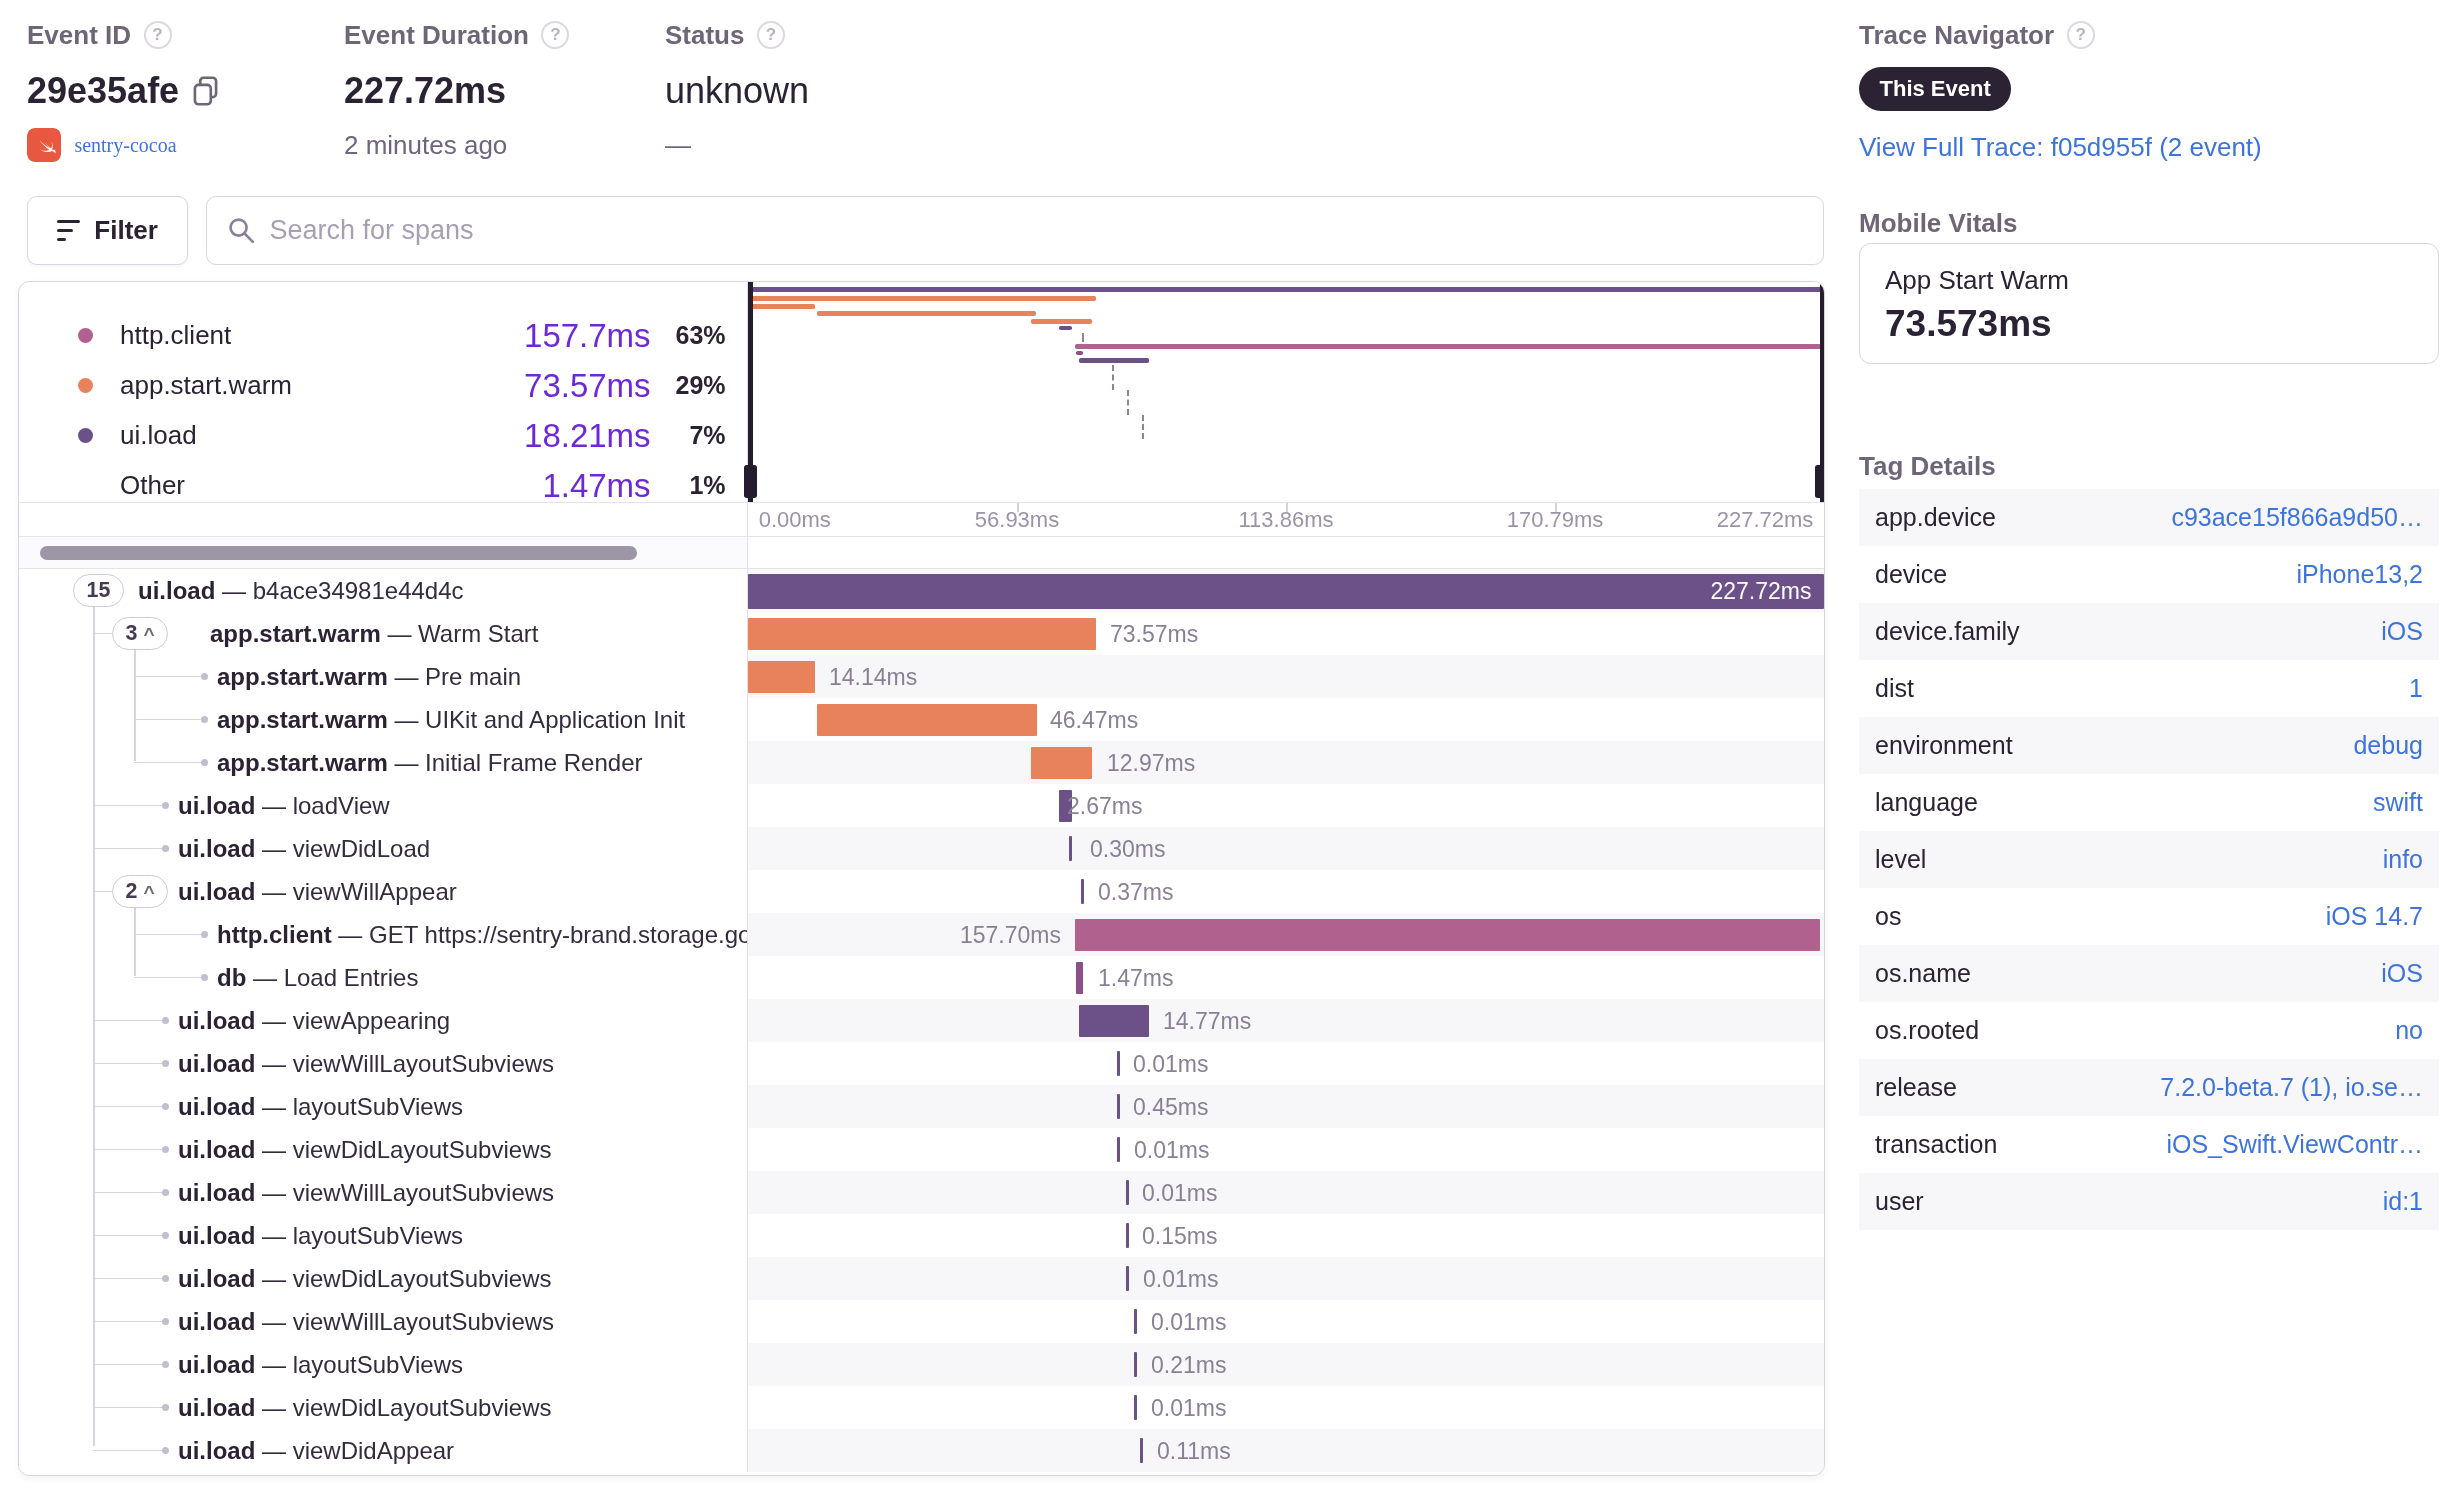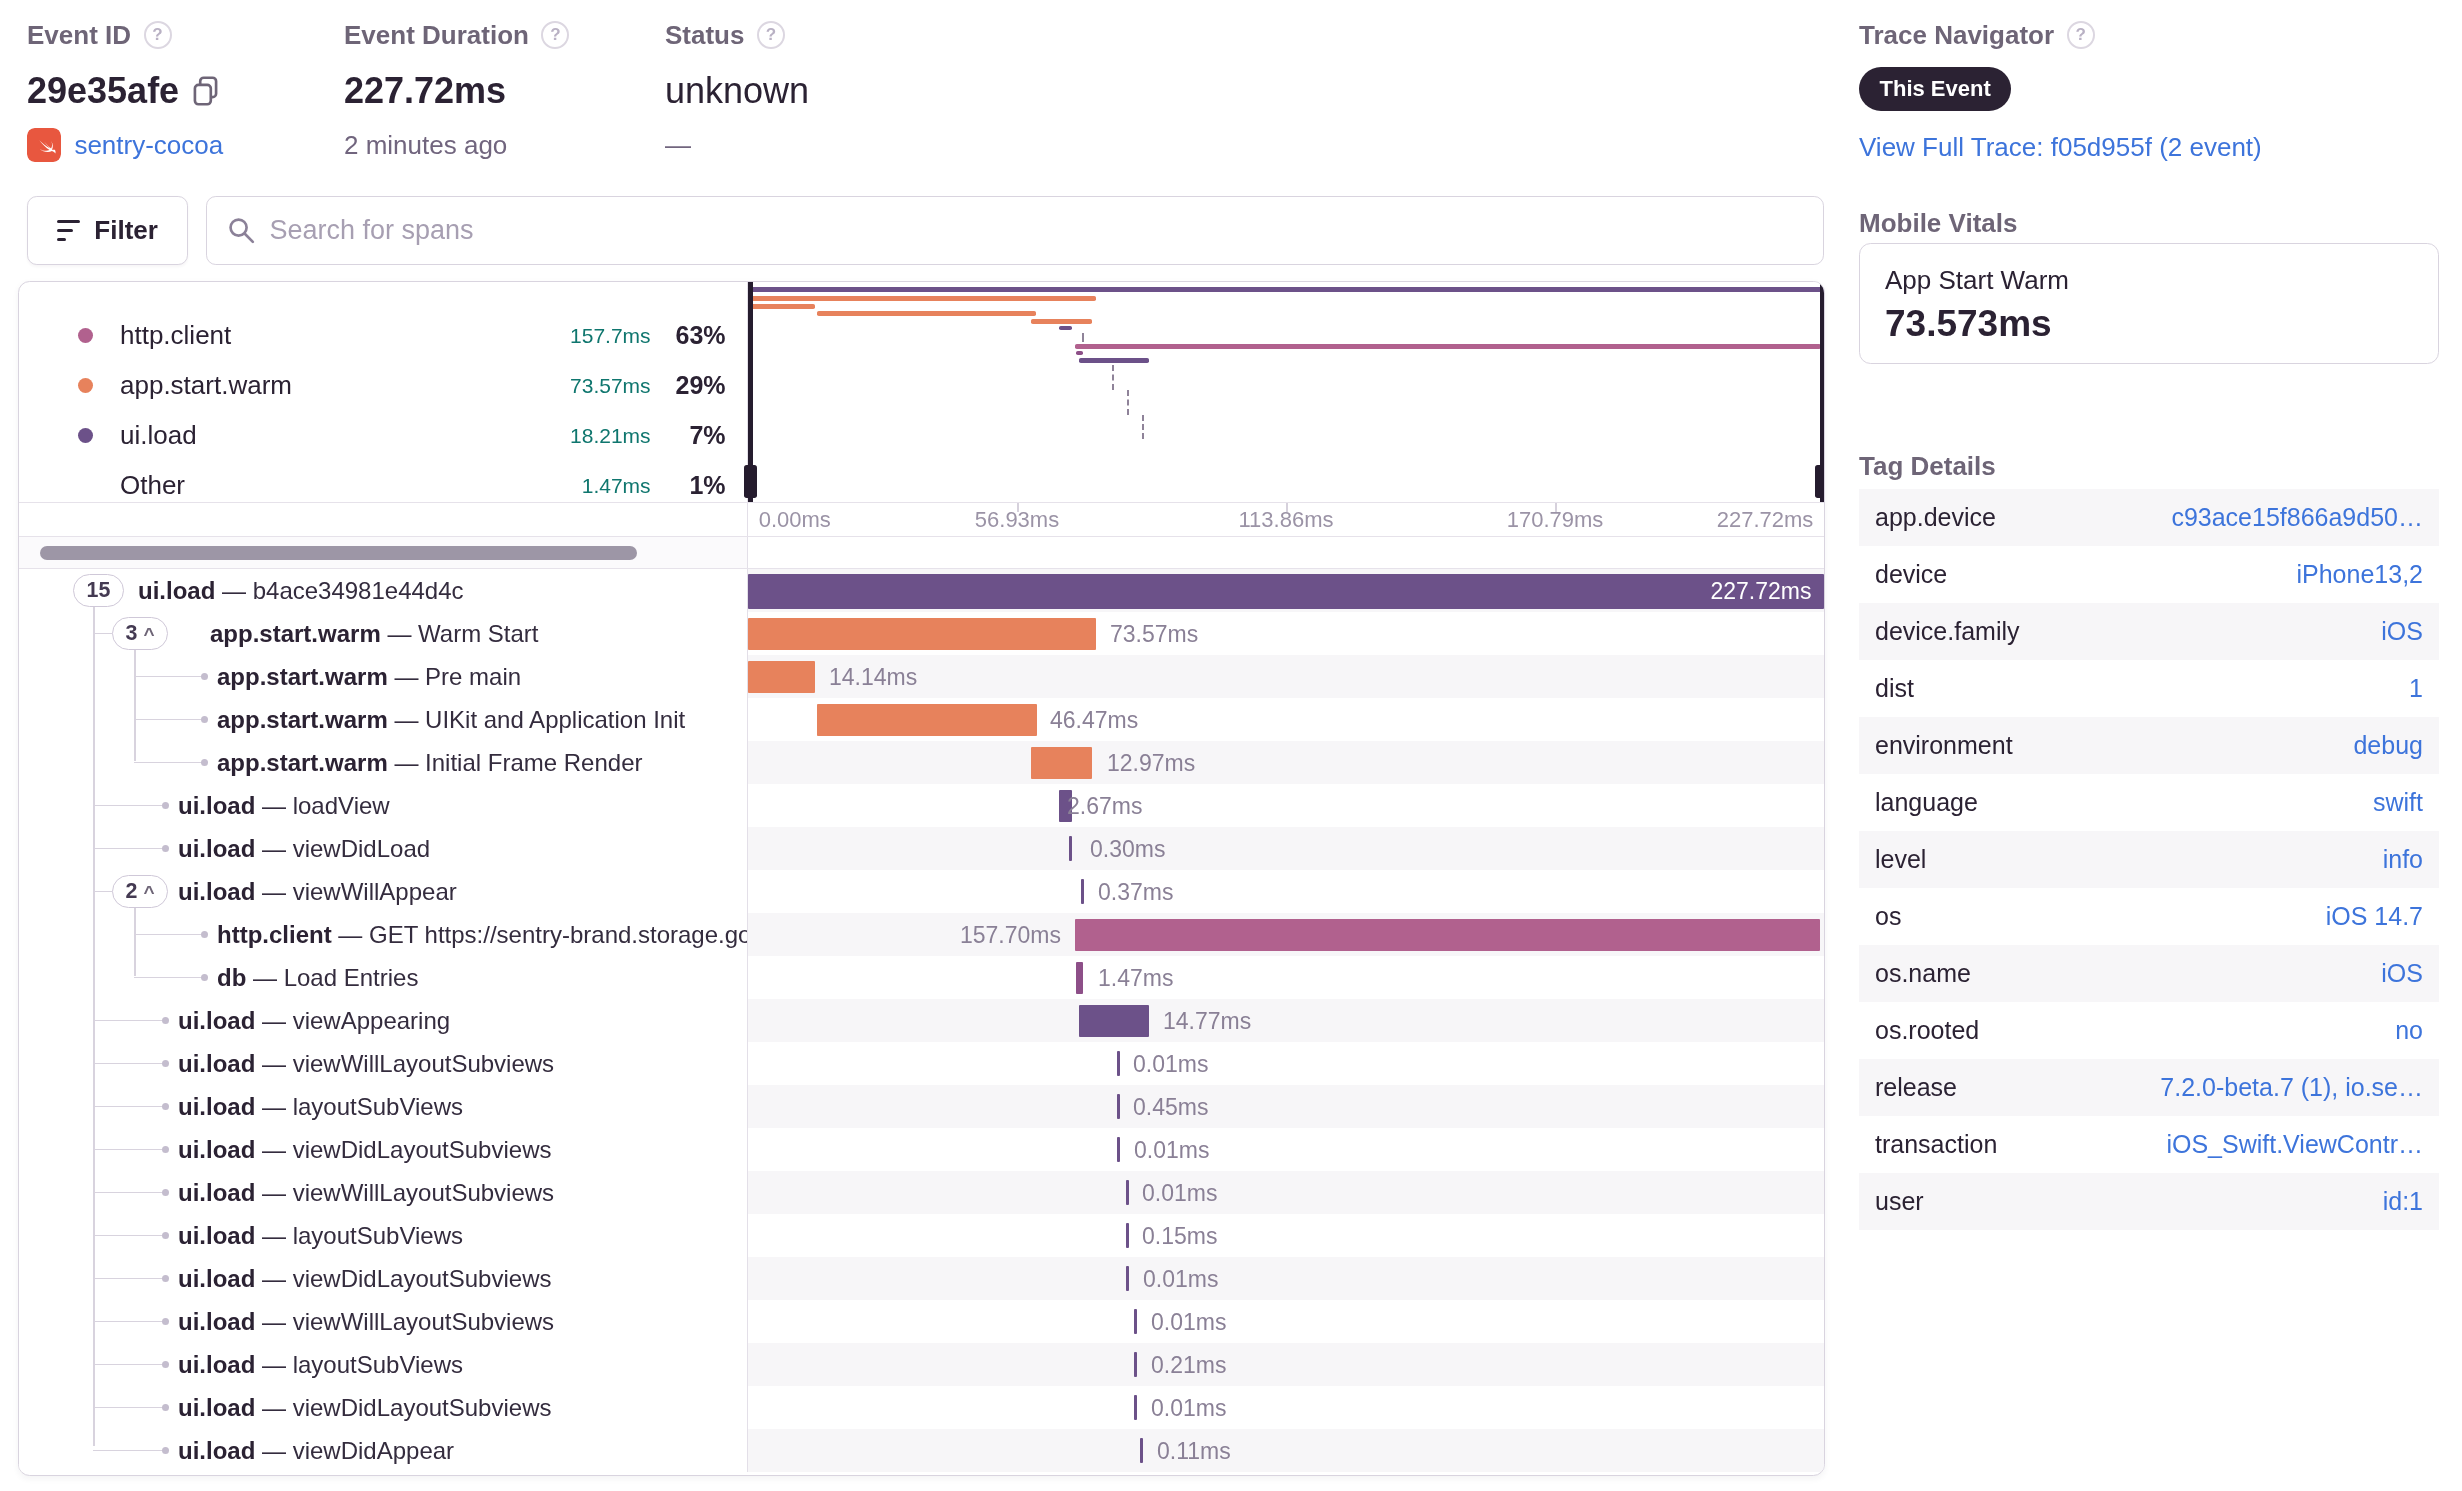--- a/index.html
+++ b/index.html
@@ -8,21 +8,21 @@
   .abs { position:absolute; }
 
   
   .hcol { position:absolute; top:19.6px; }
   .h-label { font-size:26px; font-weight:700; color:#6e6577; display:flex; align-items:center; }
   .qicon { display:inline-flex; width:28px; height:28px; border:2.2px solid #dcd7e1; border-radius:50%;
     align-items:center; justify-content:center; font-size:17px; font-weight:700; color:#b9b1c4; margin-left:12.5px; }
   .h-value { font-size:36px; font-weight:700; color:#2b2233; margin-top:19.6px; display:flex; align-items:center; gap:12.5px; }
   .h-sub { font-size:26px; color:#71657e; margin-top:18px; }
   .proj-row { display:flex; align-items:center; gap:13.4px; margin-top:16px; }
-  .proj-link { font-size:26px; color:#3d74db; }
+  .proj-link { font-size:20px; color:#3d74db;font-family:Liberation Serif, serif; }
   .swift-chip { width:34px; height:34px; border-radius:8px; overflow:hidden; flex:0 0 auto; }
   .copy-btn { display:inline-flex; cursor:pointer; }
   .badge-dark { display:inline-flex; background:#2b2233; color:#fff; font-size:22px; font-weight:600;
     border-radius:23px; padding:9px 20.5px; margin-top:16px; }
   .link { font-size:26px; color:#3d74db; }
 
   
   .filter-btn { position:absolute; left:27px; top:196px; width:161px; height:69px; background:#fff;
     border:1.8px solid #d9d4df; border-radius:9.8px; display:flex; align-items:center; justify-content:center;
     gap:14.3px; font-size:26px; font-weight:700; color:#2b2233; box-shadow:0 1.8px 2.7px rgba(43,34,51,.04); cursor:pointer; }
@@ -36,21 +36,21 @@
 
   
   .panel { position:absolute; left:18px; top:281px; width:1807px; height:1195px; background:#fff;
     border:0.9px solid #d9d4df; border-radius:11.6px; box-shadow:0 2.7px 6.2px rgba(43,34,51,.05); overflow:hidden;
     display:flex; flex-direction:column; }
   .top-section { height:220px; display:flex; flex:0 0 auto; }
   .legend-col { width:729px; flex:0 0 auto; border-right:0.9px solid #e3dfe8; padding-top:28.5px; }
   .legend-row { height:50px; display:flex; align-items:center; padding:0 21.4px 0 59px; cursor:pointer; }
   .legend-dot { width:15px; height:15px; border-radius:50%; margin-right:27px; flex:0 0 auto; }
   .legend-name { font-size:26px; color:#2b2233; flex:1; }
-  .legend-ms { font-size:21px; color:#0f766e; width:134px; text-align:right; }
+  .legend-ms { font-size:33px; color:#6d28d9; width:134px; text-align:right; }
   .legend-pct { font-size:25px; font-weight:700; color:#2b2233; width:75px; text-align:right; }
   .mini { flex:1; position:relative; background:#fff; cursor:pointer; }
   .mini-seg { position:absolute; border-radius:1.8px; }
   .mini-dash { position:absolute; width:0; border-left:2.7px dashed #8f8399; }
   .mhandle { position:absolute; top:0; bottom:0; width:4.5px; background:#251c2e; z-index:3; cursor:ew-resize; }
   .mhandle .knob { position:absolute; bottom:4.5px; left:-4.5px; width:13.4px; height:33px; background:#251c2e; border-radius:2.7px; }
   .axis-row { height:35px; flex:0 0 auto; display:flex; border-top:0.9px solid #e6e2ea; border-bottom:0.9px solid #e6e2ea; }
   .axis-spacer { width:729px; flex:0 0 auto; border-right:0.9px solid #e3dfe8; }
   .axis-area { flex:1; position:relative; }
   .axis-label { position:absolute; top:50%; transform:translateY(-50%); font-size:22px; color:#9b93a6; white-space:nowrap; }

